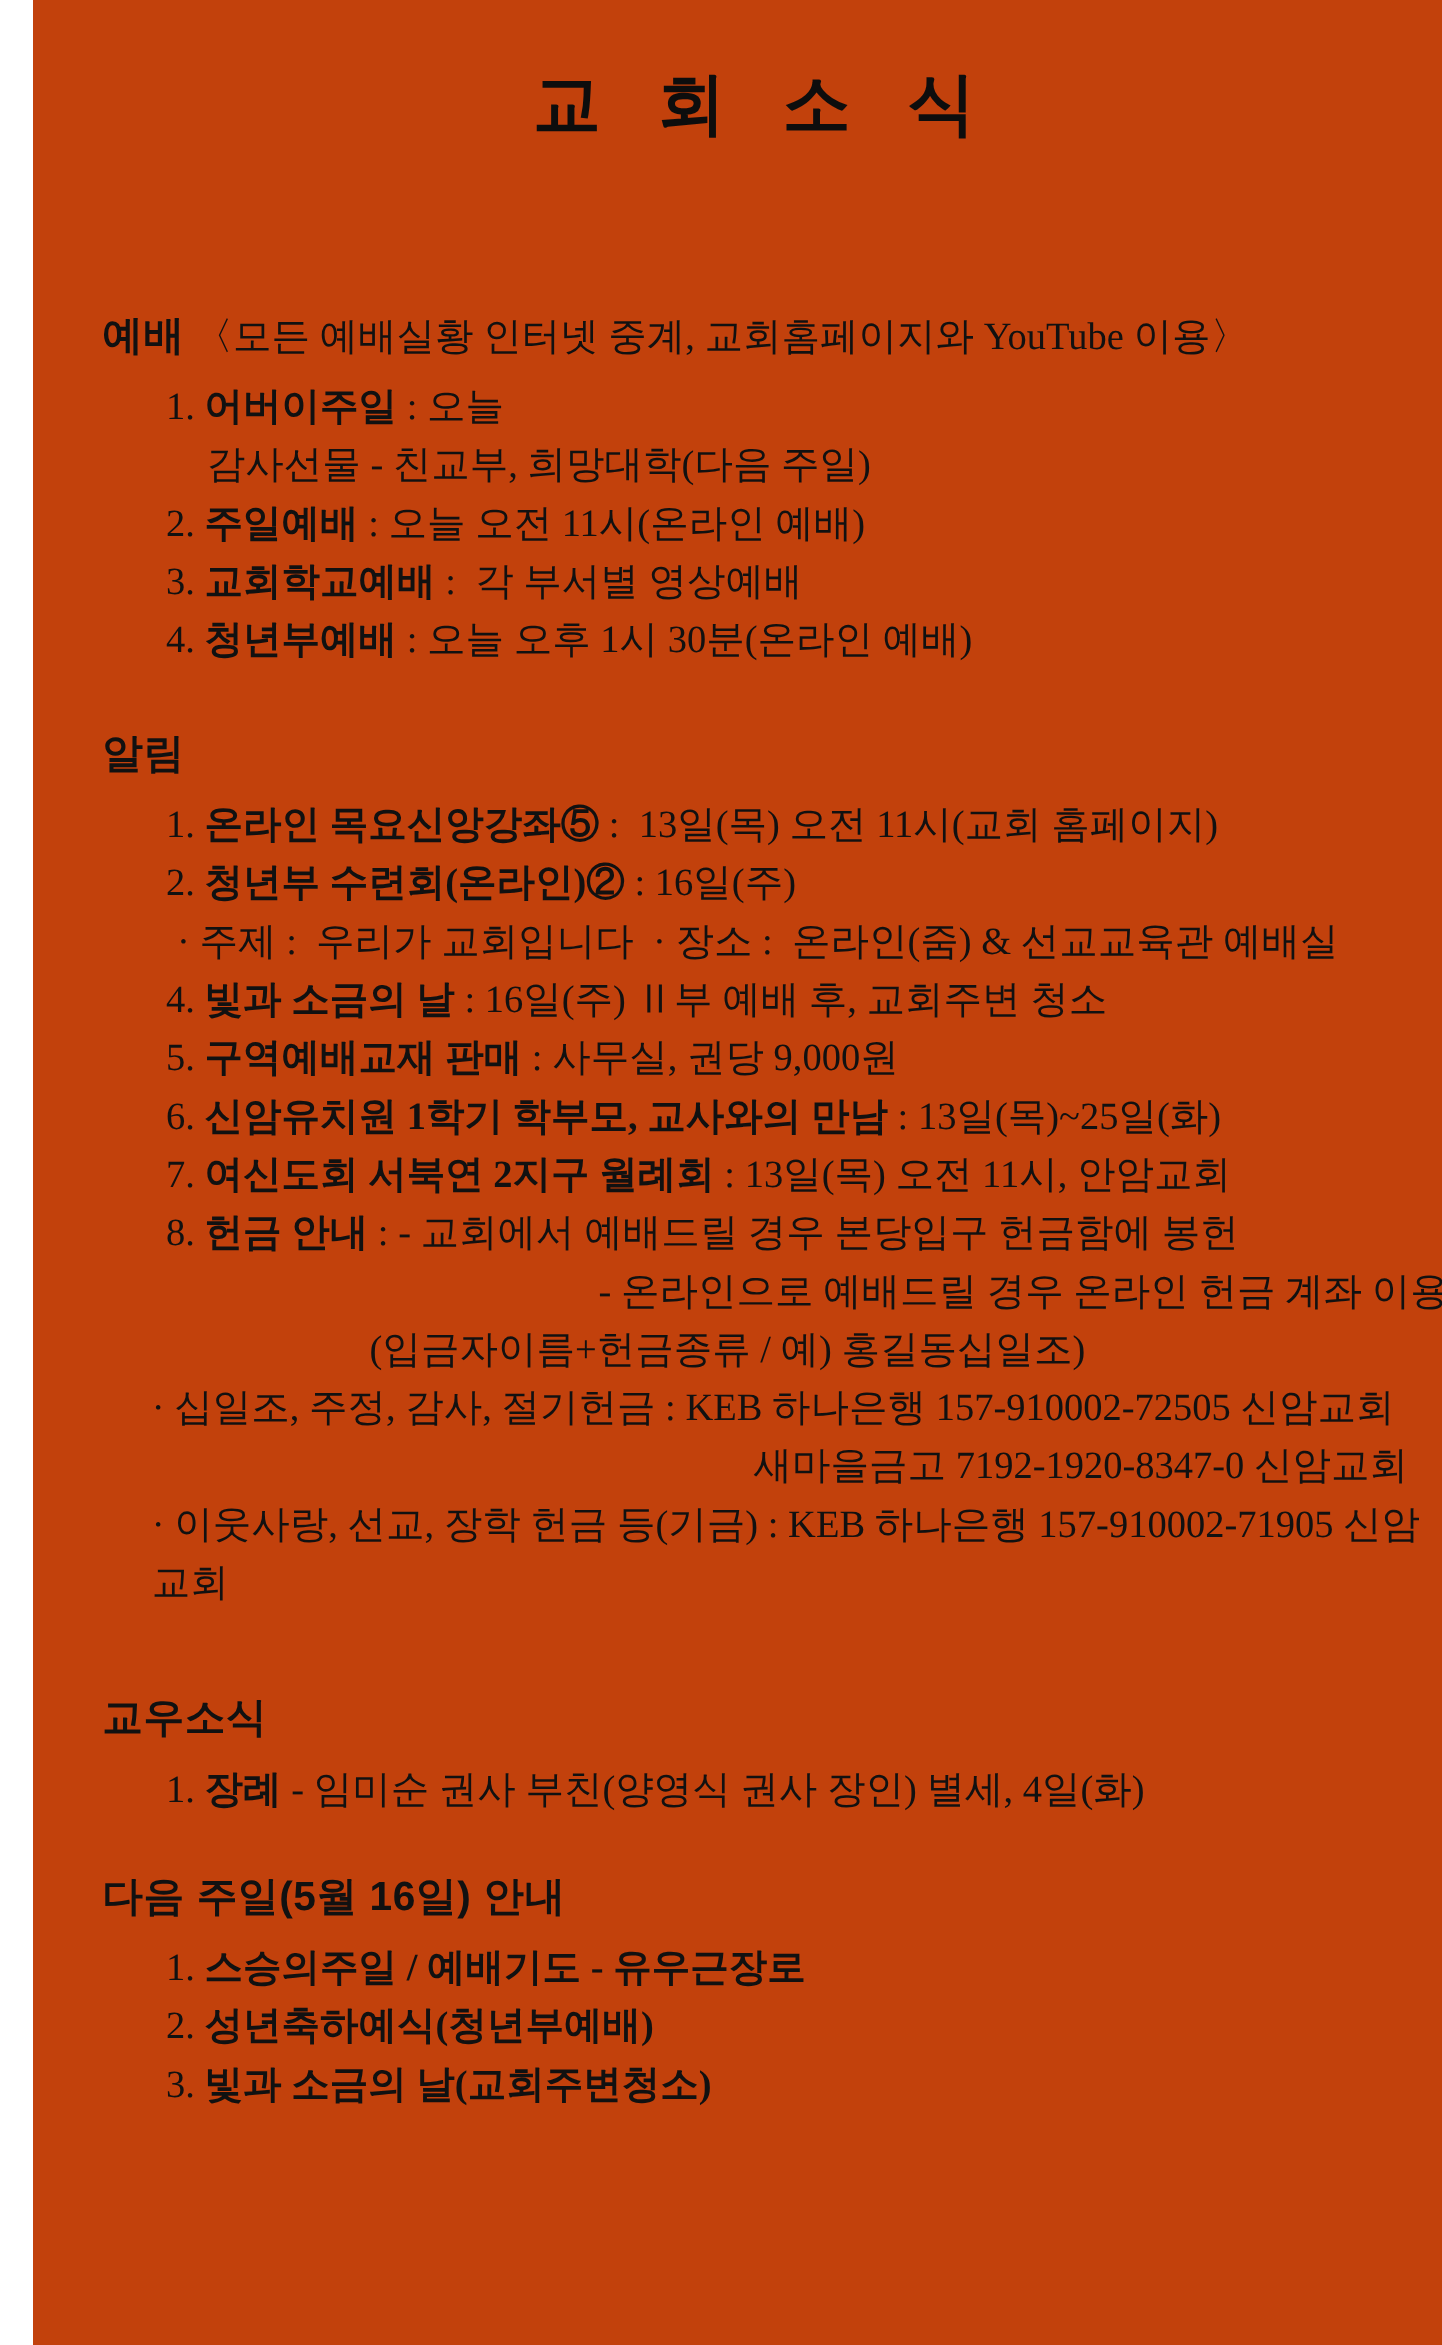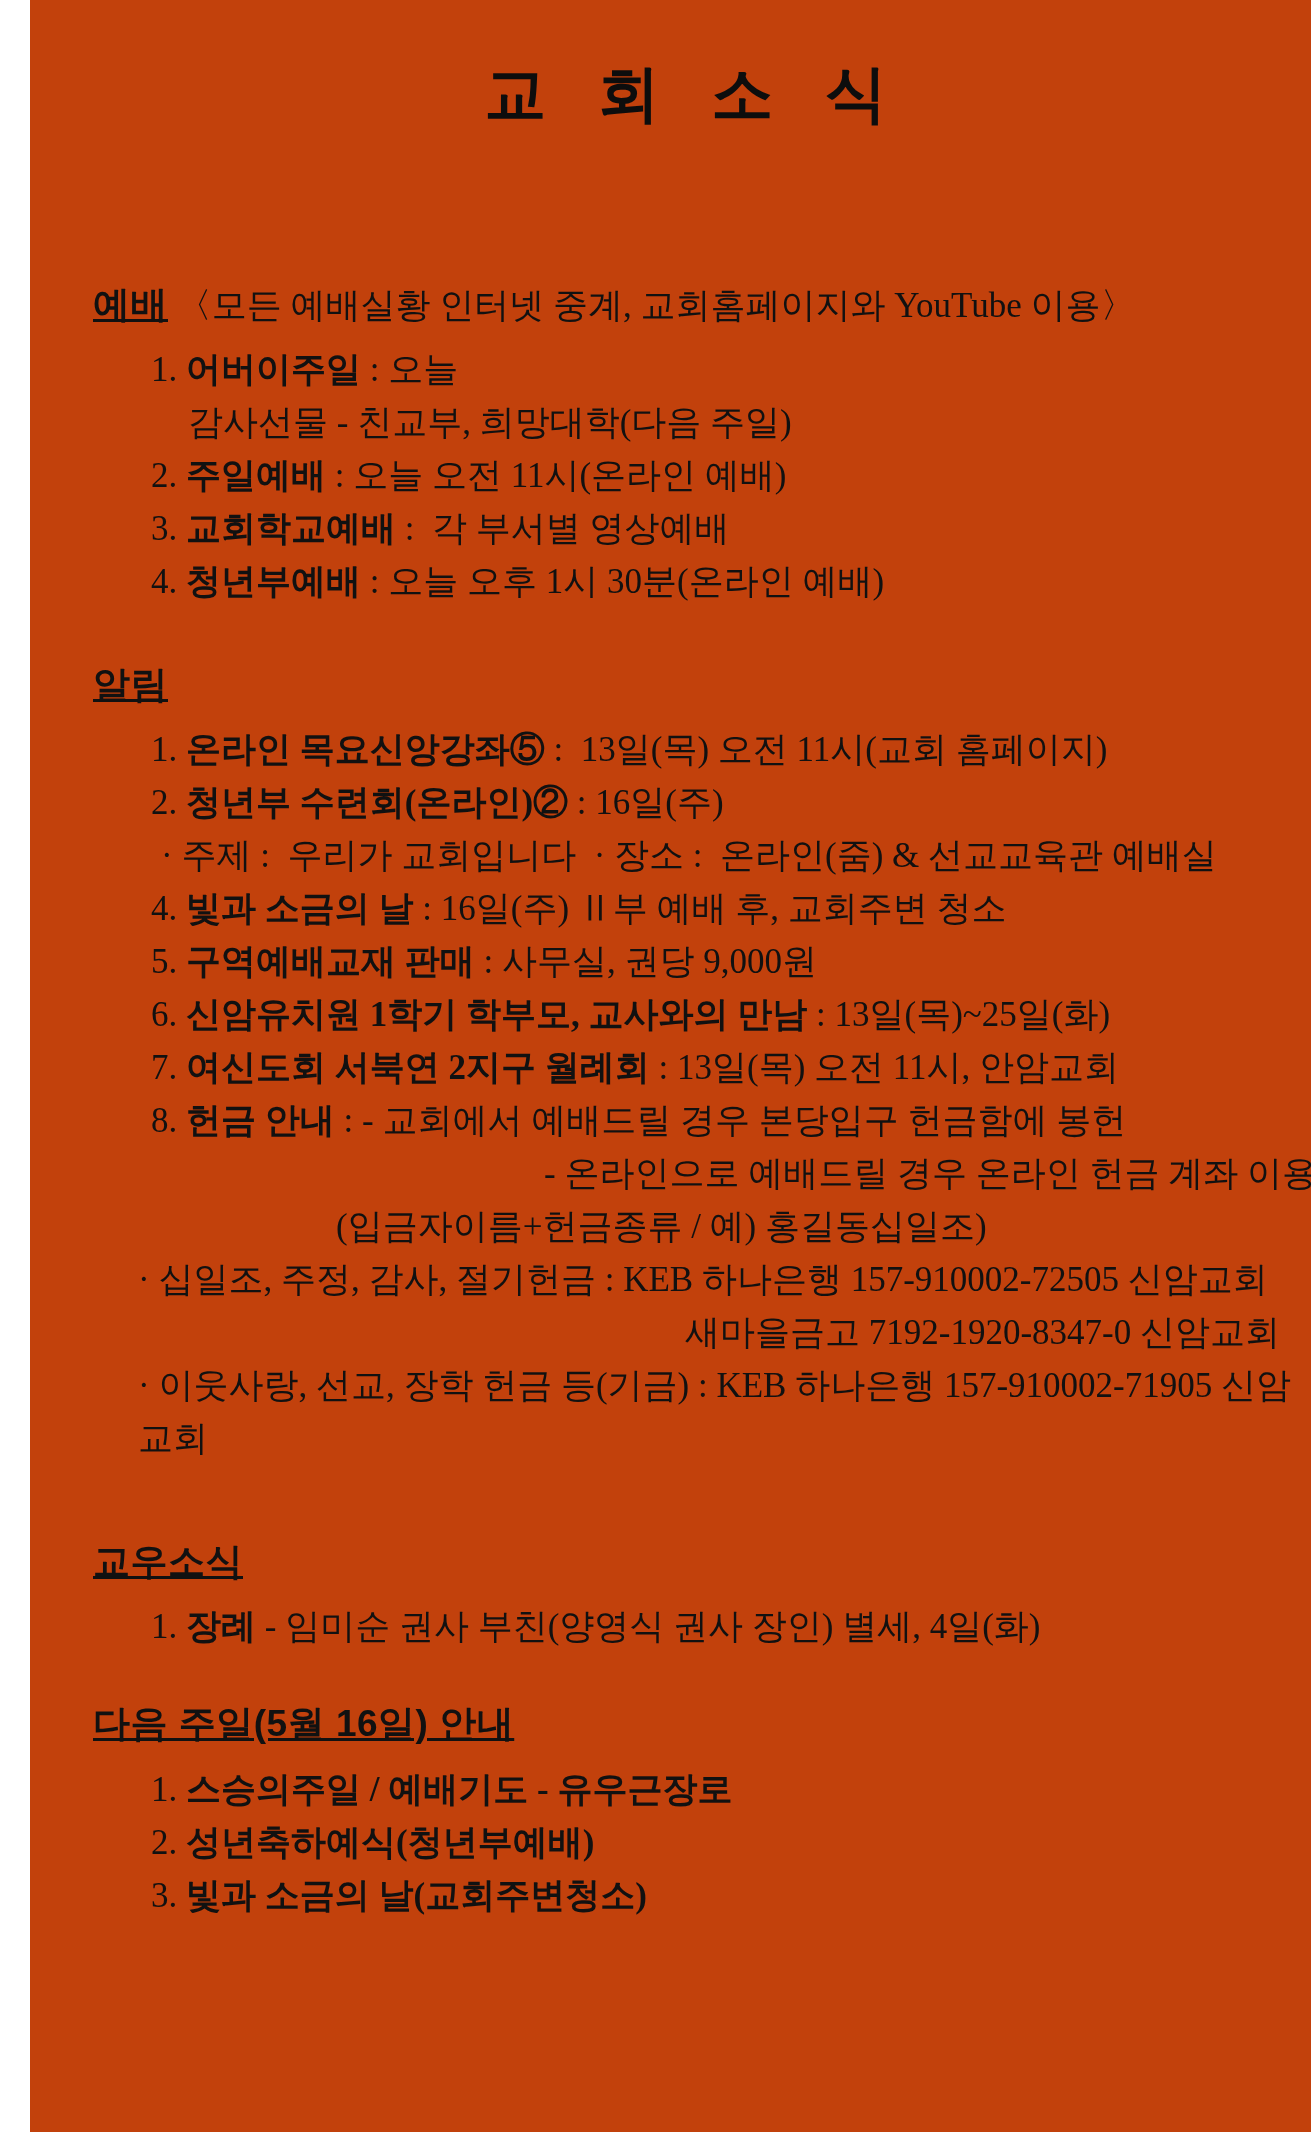--- a/index.html
+++ b/index.html
@@ -51,21 +51,20 @@
   .ind6{margin-left:45px;}
   .ind7{margin-left:592px;}
   
   .s-r{font-weight:400;}
   .s-b{font-weight:700;}
   .s-h{
     font-family:"Liberation Sans", sans-serif;
     font-weight:700;
     font-size:37px;
     letter-spacing:0.5px;
-    text-decoration:underline;
   }
   .s-bs{
     font-family:"Liberation Sans", sans-serif;
     font-weight:700;
   }
 </style>
 </head>
 <body>
 
 <div class="page">

